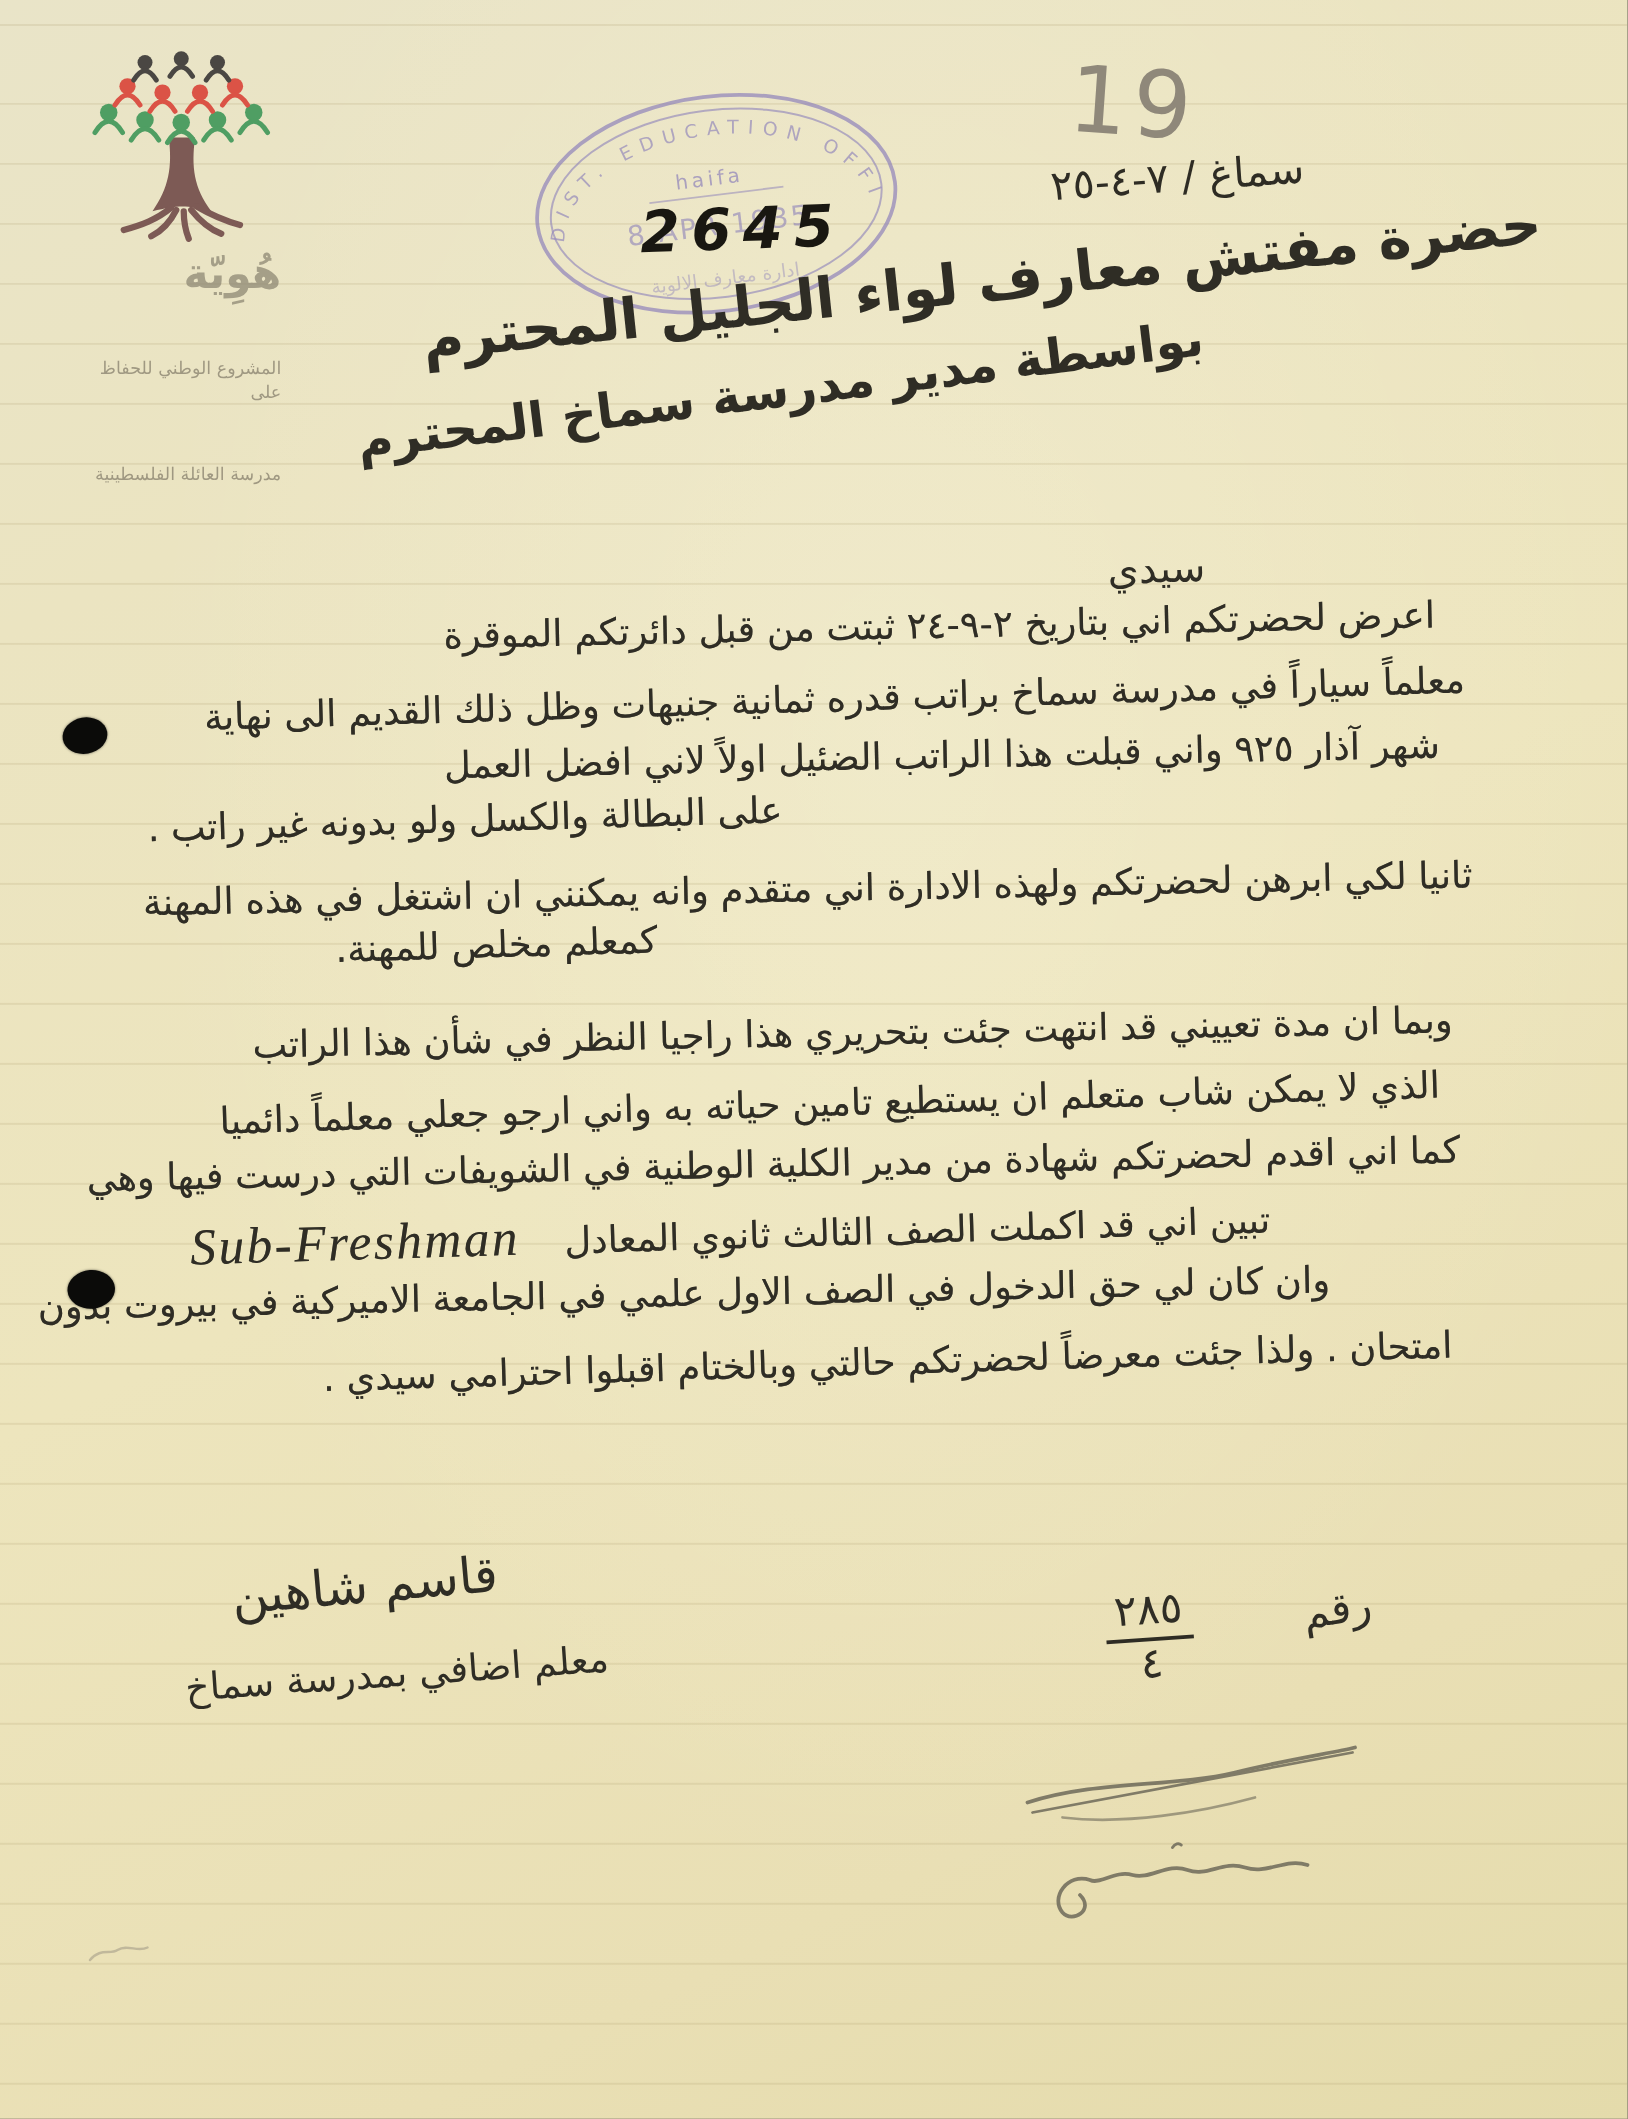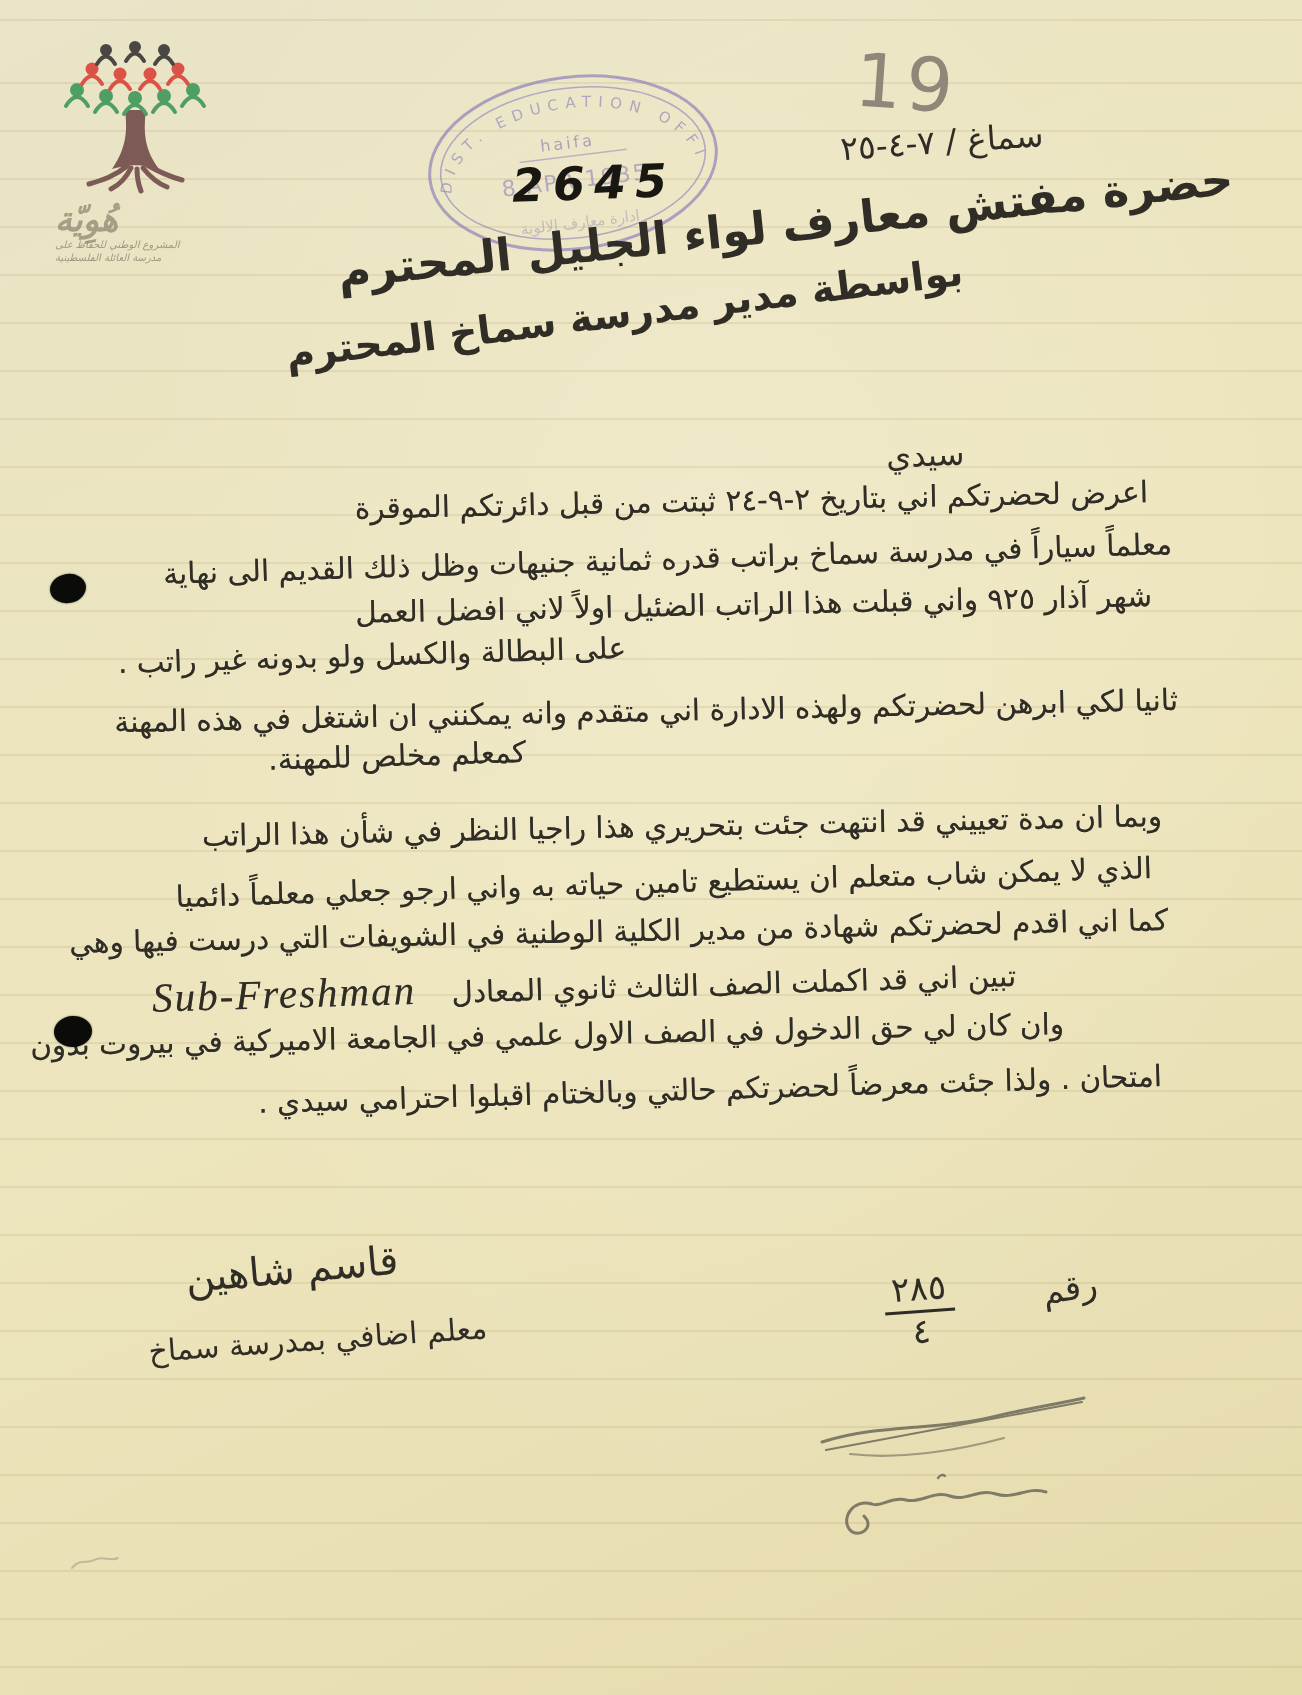--- a/index.html
+++ b/index.html
@@ -20,26 +20,26 @@
     background:repeating-linear-gradient(to bottom,
       transparent 0px,transparent 46px,
       rgba(150,132,82,0.22) 46px,rgba(150,132,82,0.22) 47.5px,
       transparent 48px);
     background-position:0 36px;
     opacity:.65;
   }
   .abs{position:absolute;}
 
   
-  .logo{left:55px;top:38px;width:170px;text-align:left;font-style:italic;}
+  .logo{left:55px;top:38px;width:170px;text-align:right;}
   .logo .wordmark{
     font-size:34px;color:#8e8874;opacity:.75;font-weight:bold;
     font-family:"DejaVu Sans",sans-serif;line-height:1.05;
   }
-  .logo .sub{font-size:10px;color:#8d8672;opacity:.8;line-height:1.35;direction:rtl;}
+  .logo .sub{font-size:14px;color:#8d8672;opacity:.8;line-height:1.35;direction:rtl;margin-top:48px;}
 
   
   .stamp{left:420px;top:70px;width:306px;height:186px;transform:rotate(-7deg);opacity:.85;}
   .registry{
     left:512px;top:156px;
     font-size:46px;font-weight:bold;font-style:italic;
     letter-spacing:9px;color:#191711;transform:rotate(-2deg);
     font-family:"DejaVu Sans",sans-serif;
   }
 

